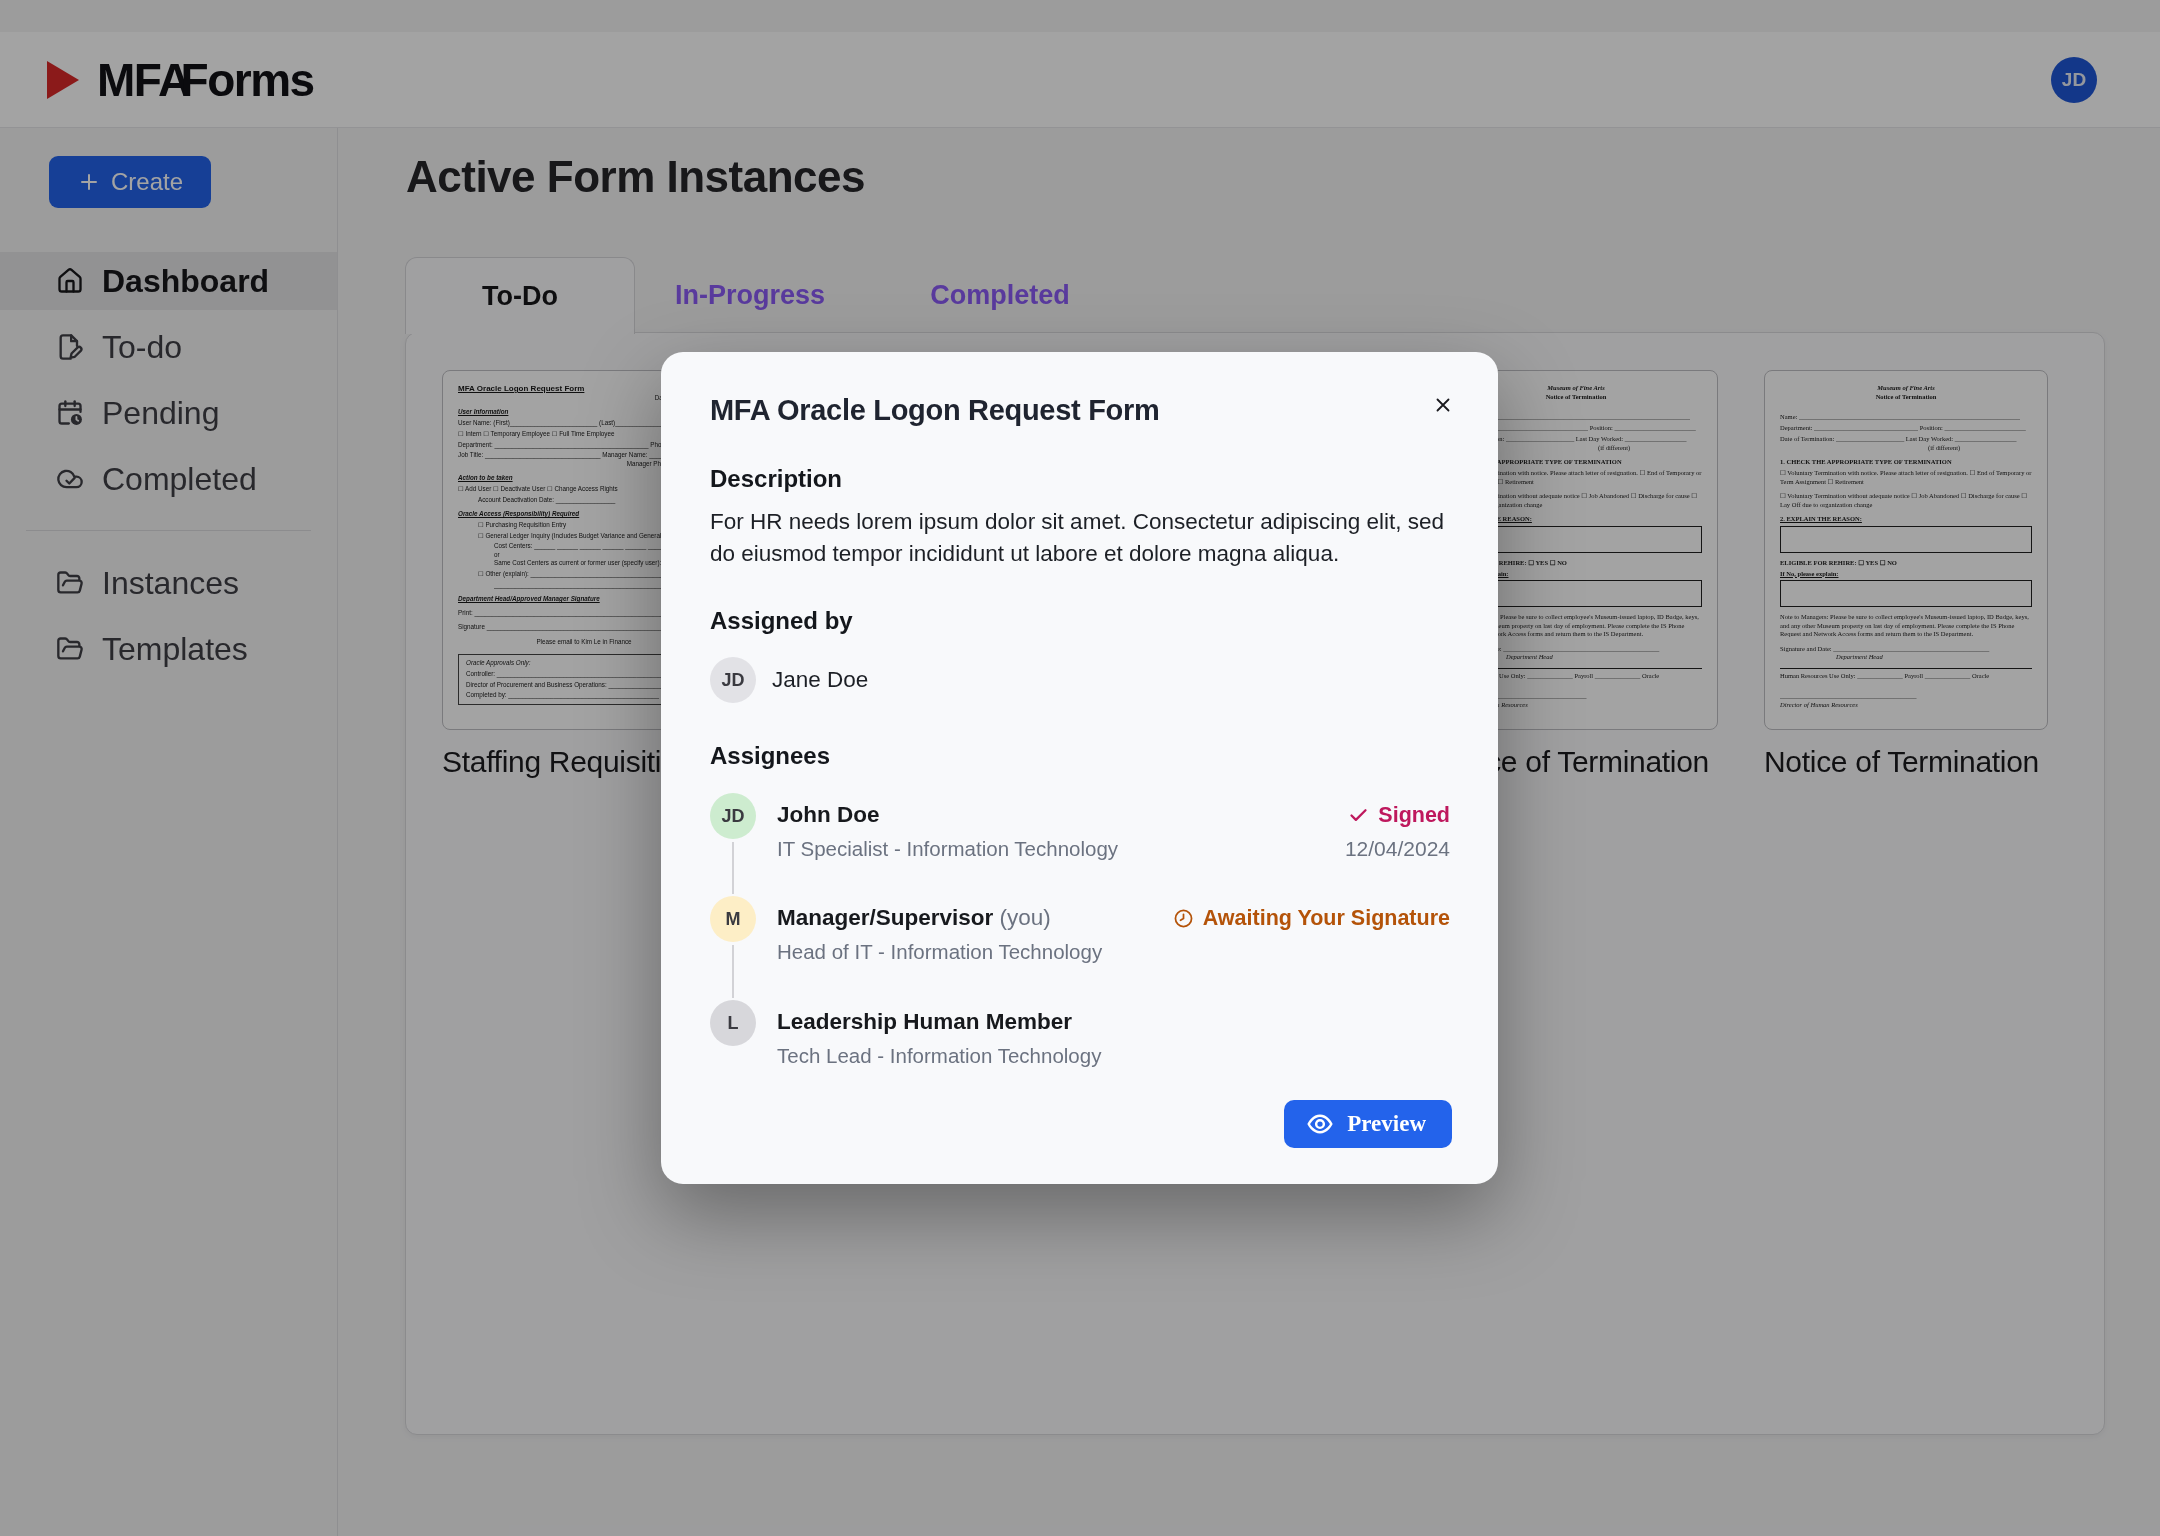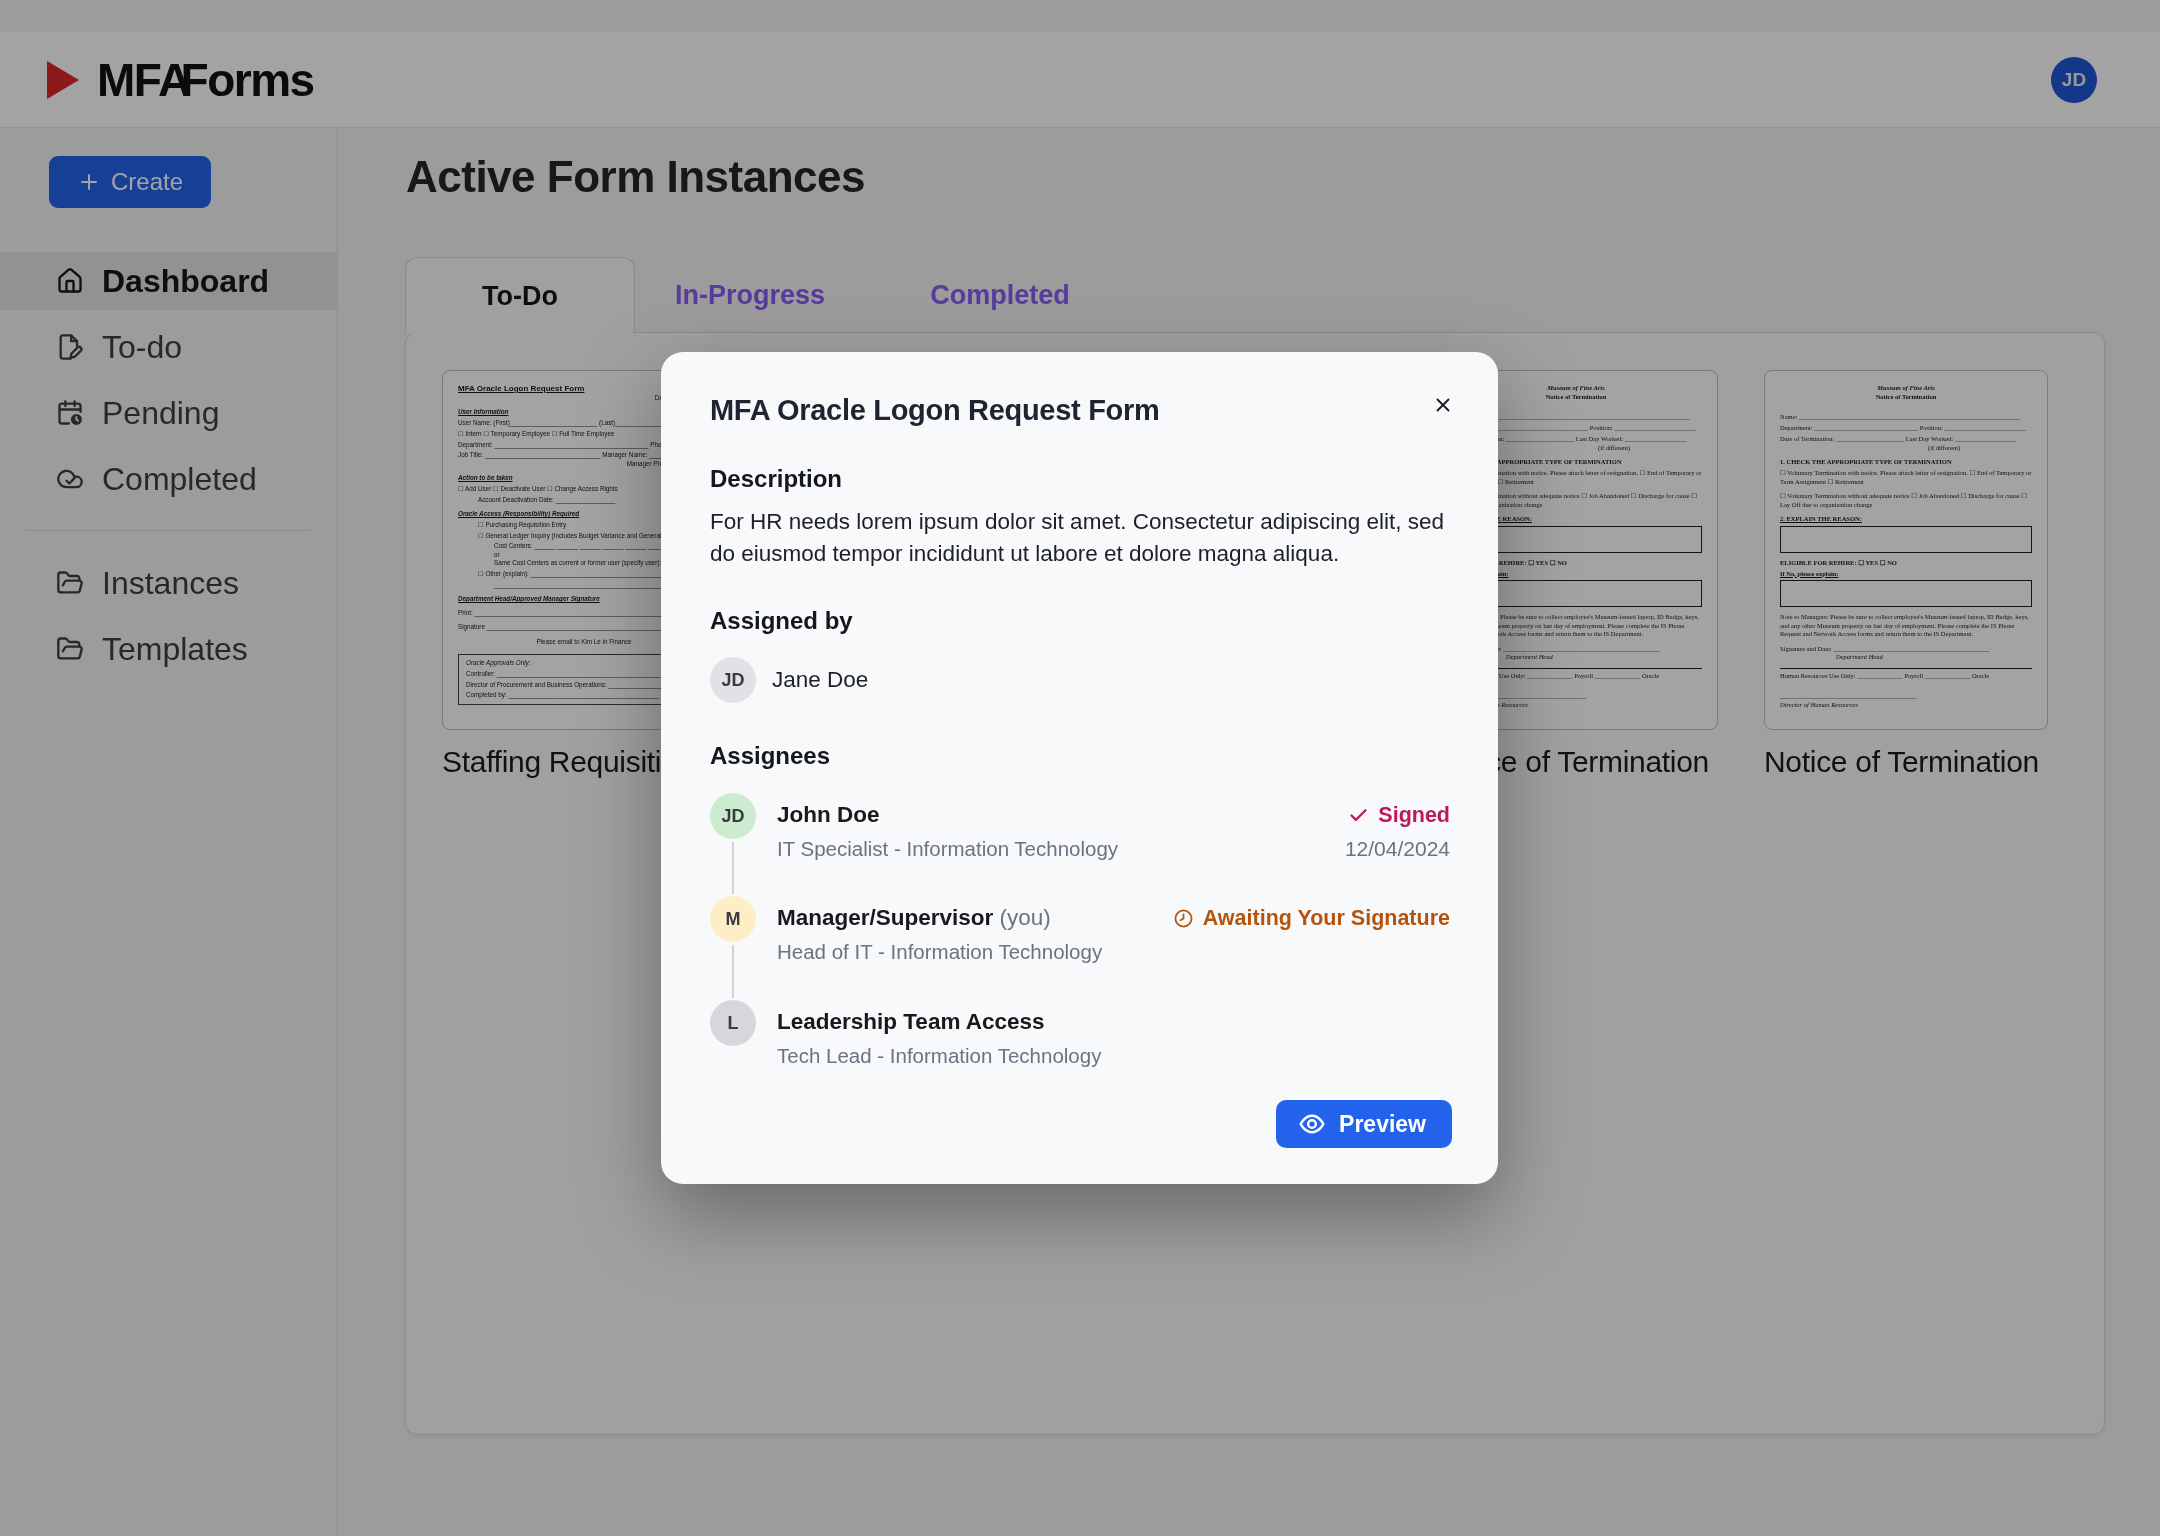--- a/index.html
+++ b/index.html
@@ -92,21 +92,21 @@
   .as-status { margin-left:auto; padding-top:9px; text-align:right; }
   .st-line { display:flex; align-items:center; justify-content:flex-end; gap:9px;
              font-size:21.5px; font-weight:600; line-height:26px; }
   .st-signed { color:#be185d; } .st-awaiting { color:#b45309; }
   .st-line svg { width:21px; height:21px; }
   .st-date { margin-top:8px; font-size:21px; color:#6b7280; line-height:25px; }
   .as-line { position:absolute; left:22px; width:2px; background:#d2d2d6; }
   .as-line.l1 { top:49px; height:52px; } .as-line.l2 { top:152px; height:53px; }
   .preview-btn { position:absolute; right:46px; bottom:36px; height:48px; padding:0 26px 0 22px;
                  border:none; border-radius:10px; background:#2363eb; color:#fff; cursor:pointer;
-                 display:flex; align-items:center; gap:13px; font-family:Liberation Sans, sans-serif; font-size:23px; font-weight:600; }
+                 display:flex; align-items:center; gap:13px; font-family:Liberation Serif, serif; font-size:23px; font-weight:600; }
   .preview-btn svg { width:28px; height:28px; stroke-width:2.1; }
 </style>
 </head>
 <body>
 
 <div class="header">
   <div class="logo">
     <span class="logo-tri"></span>
     <span class="logo-text"><span>MFA</span><span class="forms">Forms</span></span>
   </div>
@@ -335,21 +335,21 @@
               <path d="M12 7.2v4.8l-3.4 2"></path>
             </svg>
           <span>Awaiting Your Signature</span>
         </div>
       </div>
     </div>
 
     <div class="as-row r2">
       <div class="avatar av-gray2">L</div>
       <div class="as-text">
-        <div class="as-name">Leadership Team Access</div>
+        <div class="as-name">Leadership Human Member</div>
         <div class="as-sub">Tech Lead - Information Technology</div>
       </div>
     </div>
   </div>
 
   <button class="preview-btn">
     <svg class="icn" viewBox="0 0 24 24">
         <path d="M2.3 12S5.8 5 12 5s9.7 7 9.7 7-3.5 7-9.7 7S2.3 12 2.3 12Z"></path>
         <circle cx="12" cy="12" r="3.3"></circle>
       </svg>

